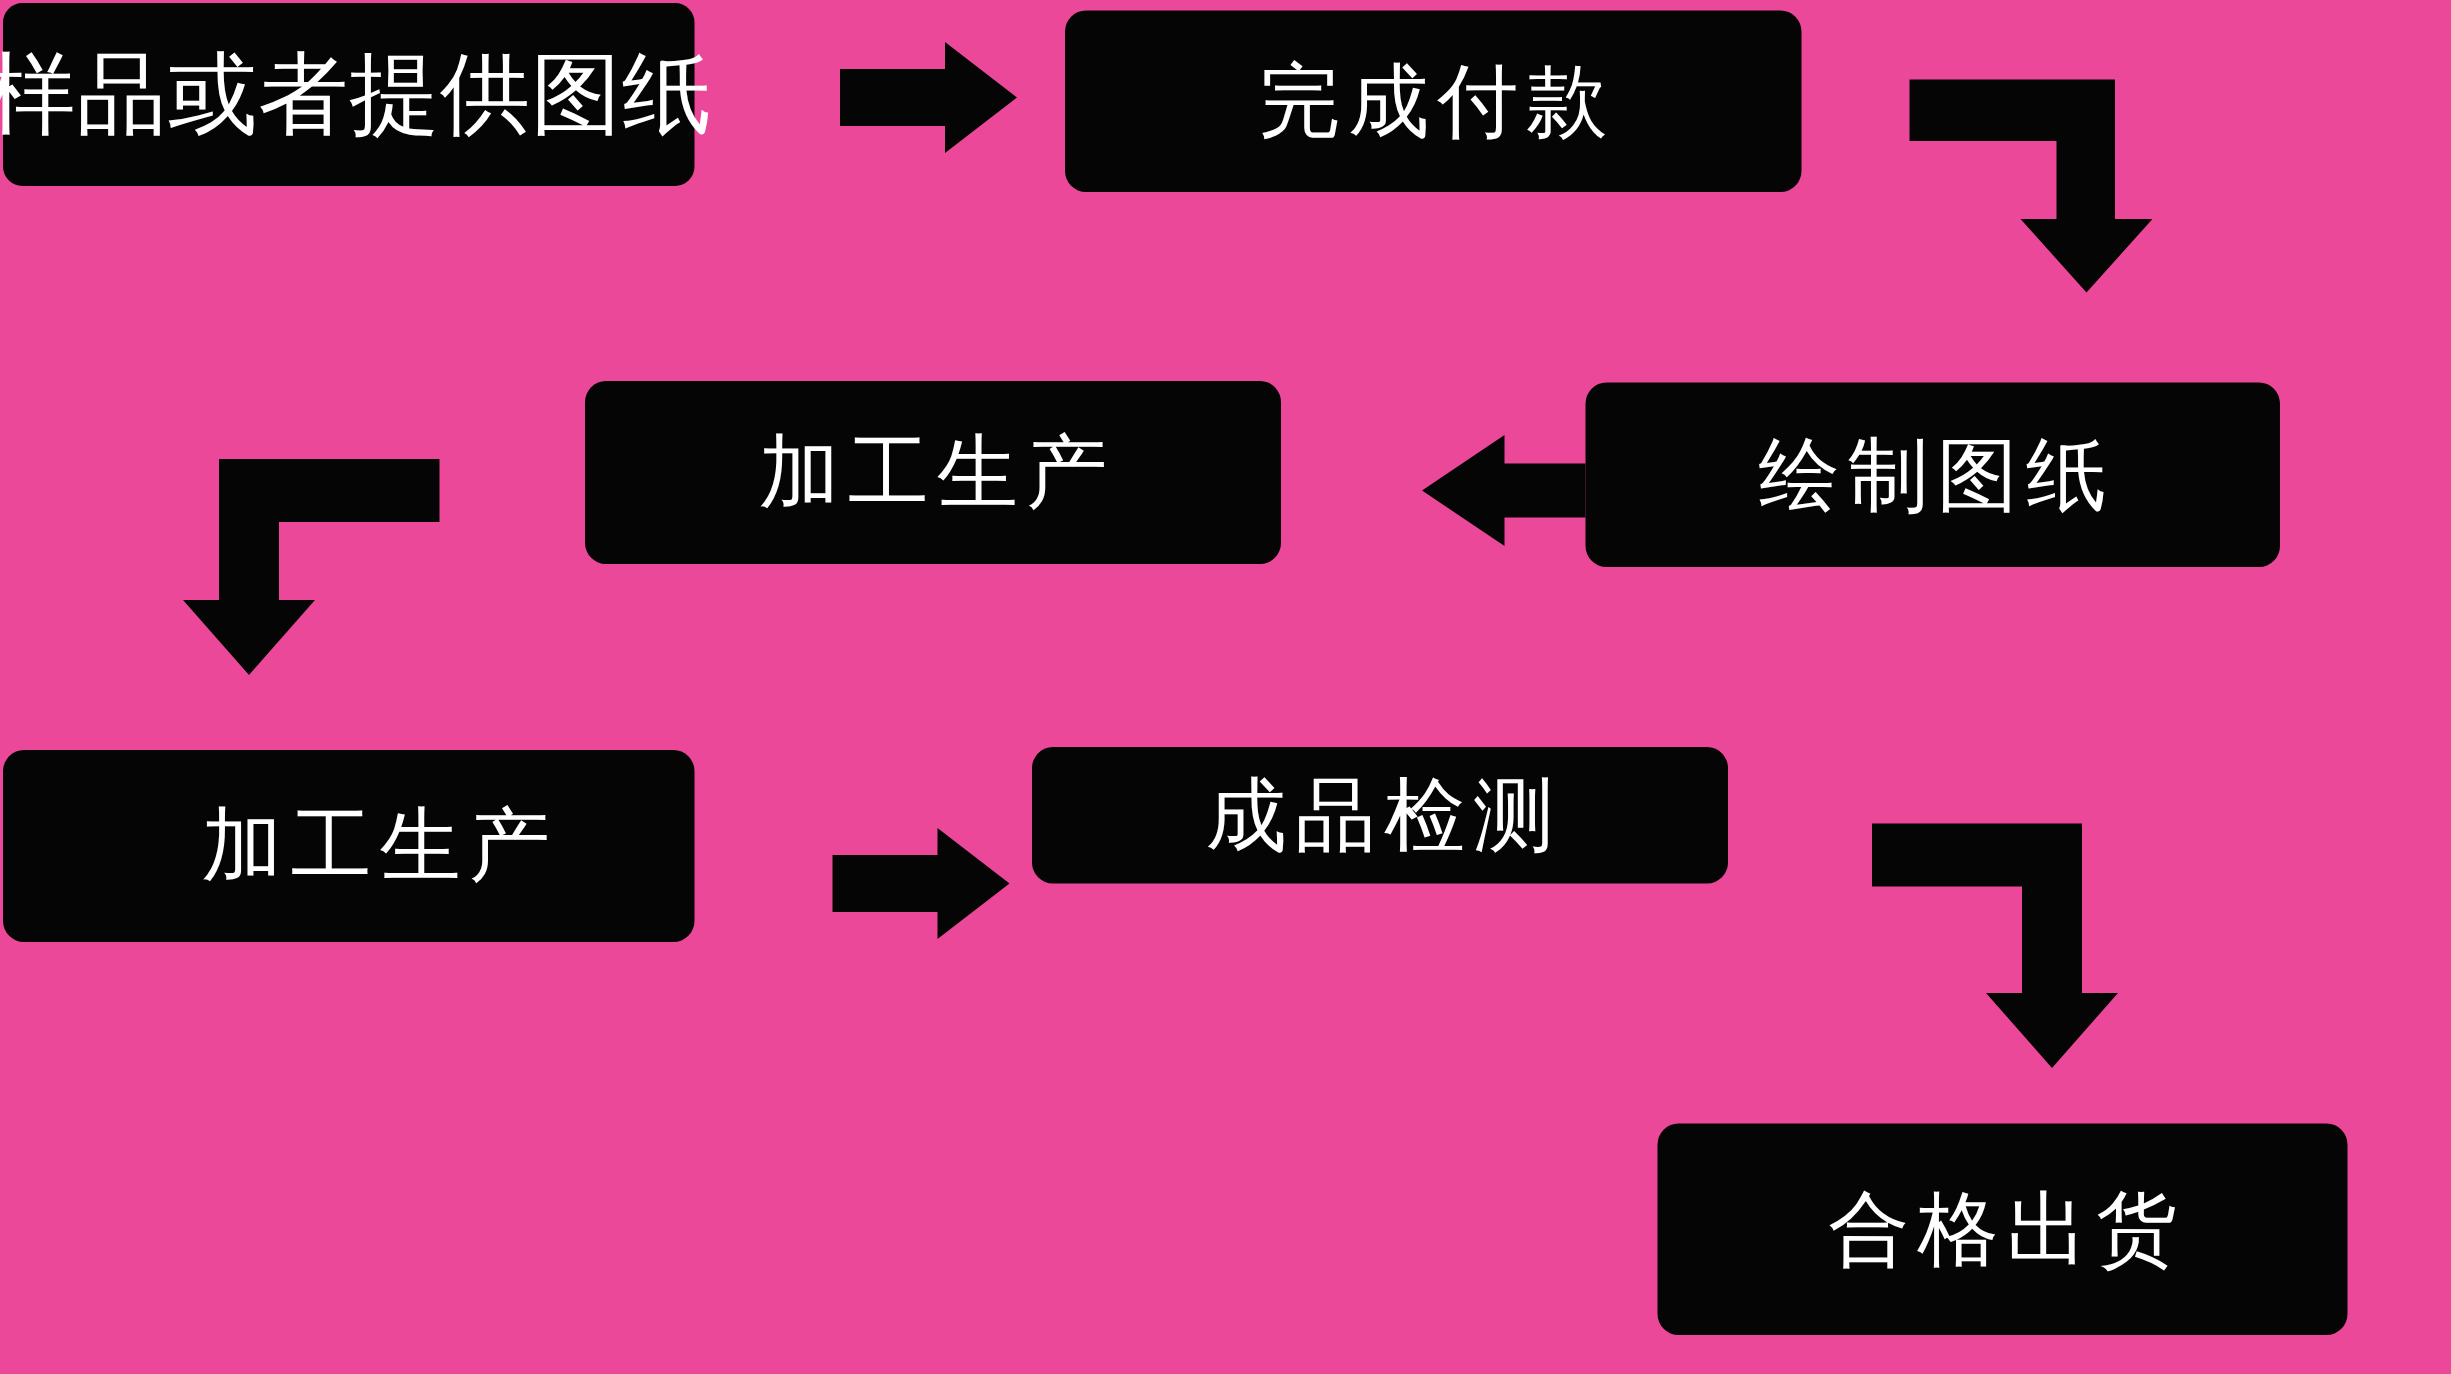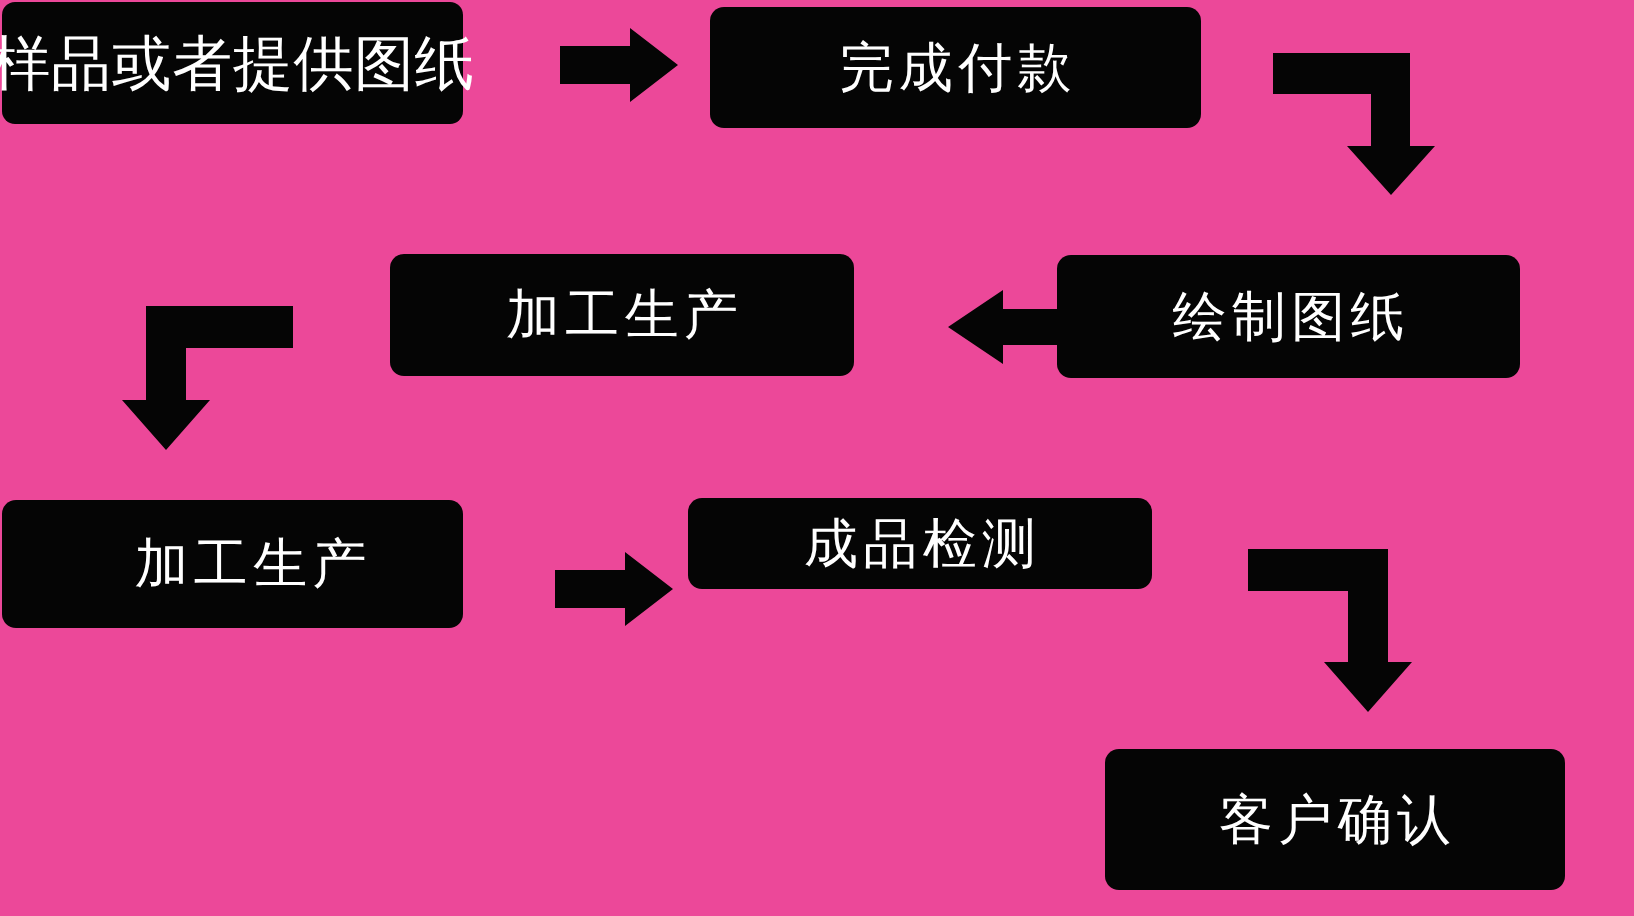--- a/index.html
+++ b/index.html
@@ -130,16 +130,16 @@
     <span class="node-label">成品检测</span>
   </div>
 
   <div class="connector" id="arrow-inspect-to-shipout">
     <svg width="215" height="185" viewBox="0 0 215 185" aria-hidden="true">
       <polygon fill="#050505" points="8,15 148,15 148,128 172,128 128,178 84,128 108,128 108,57 8,57"></polygon>
     </svg>
   </div>
 
   <div class="node-box" id="node-shipout">
-    <span class="node-label">客户确认</span>
+    <span class="node-label">合格出货</span>
   </div>
 
 </div>
 
 </body></html>

